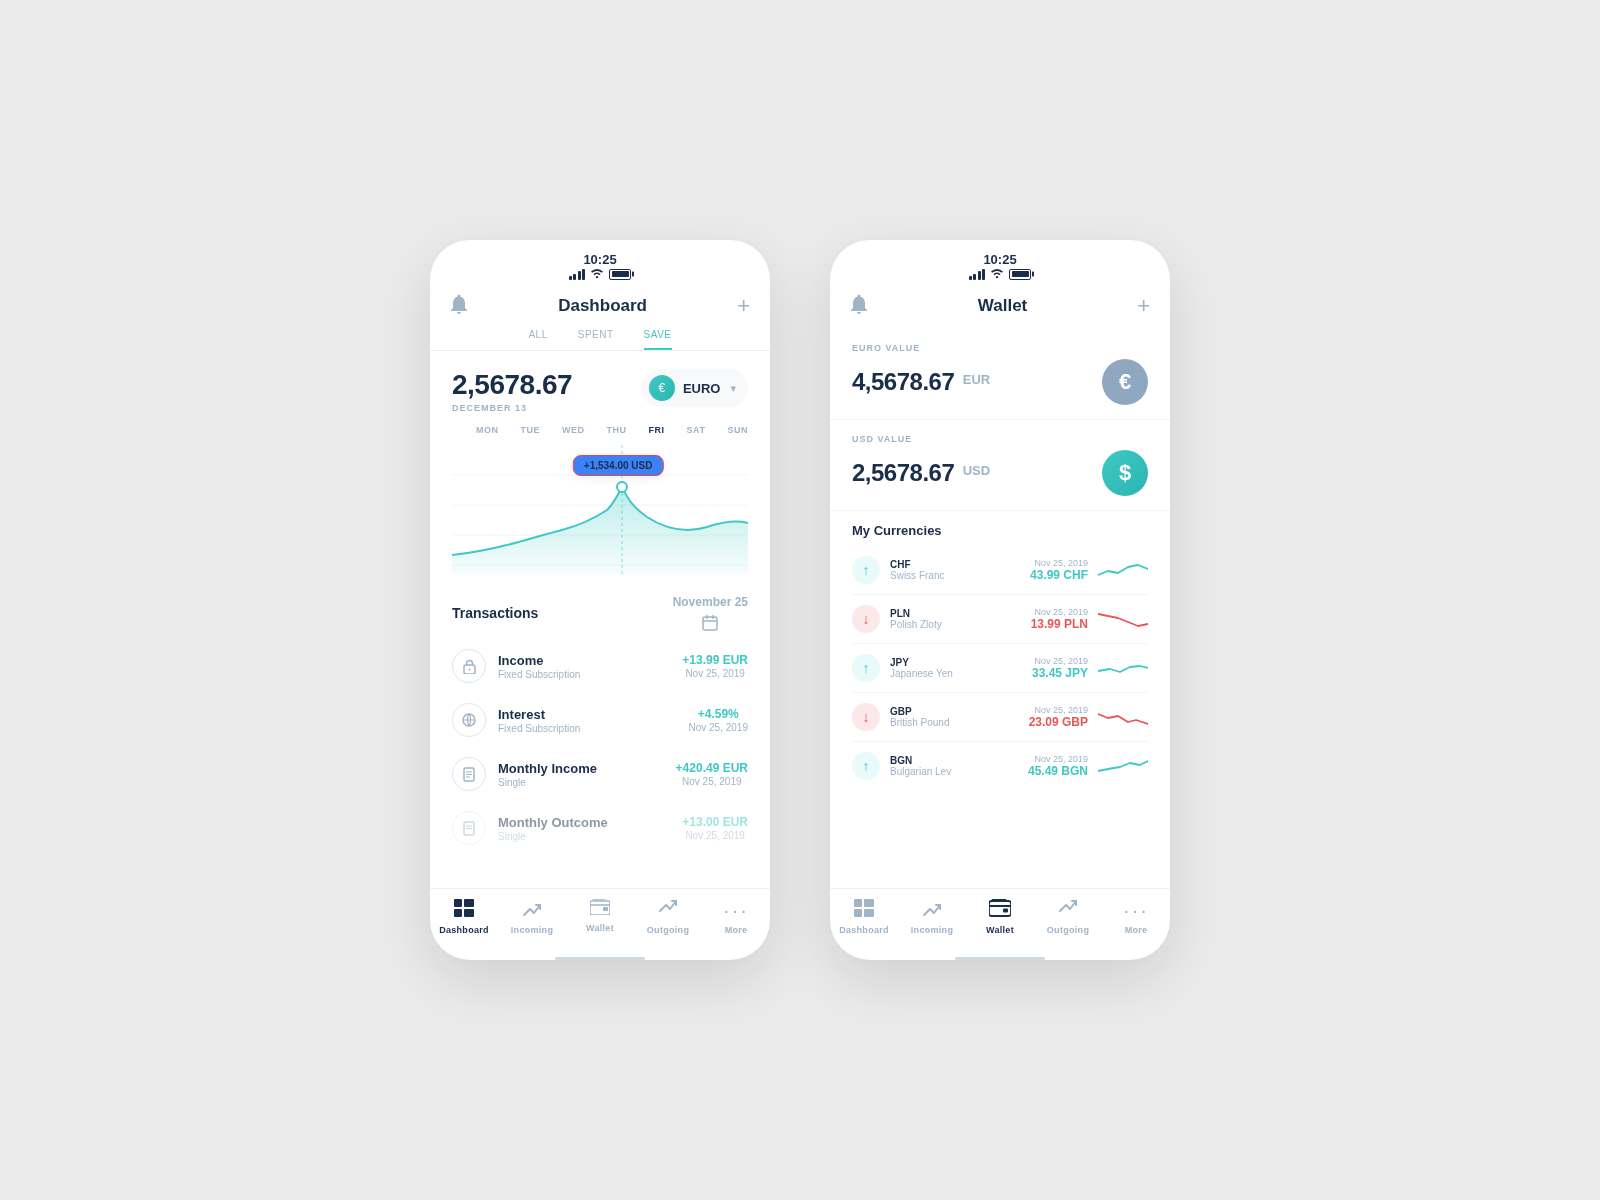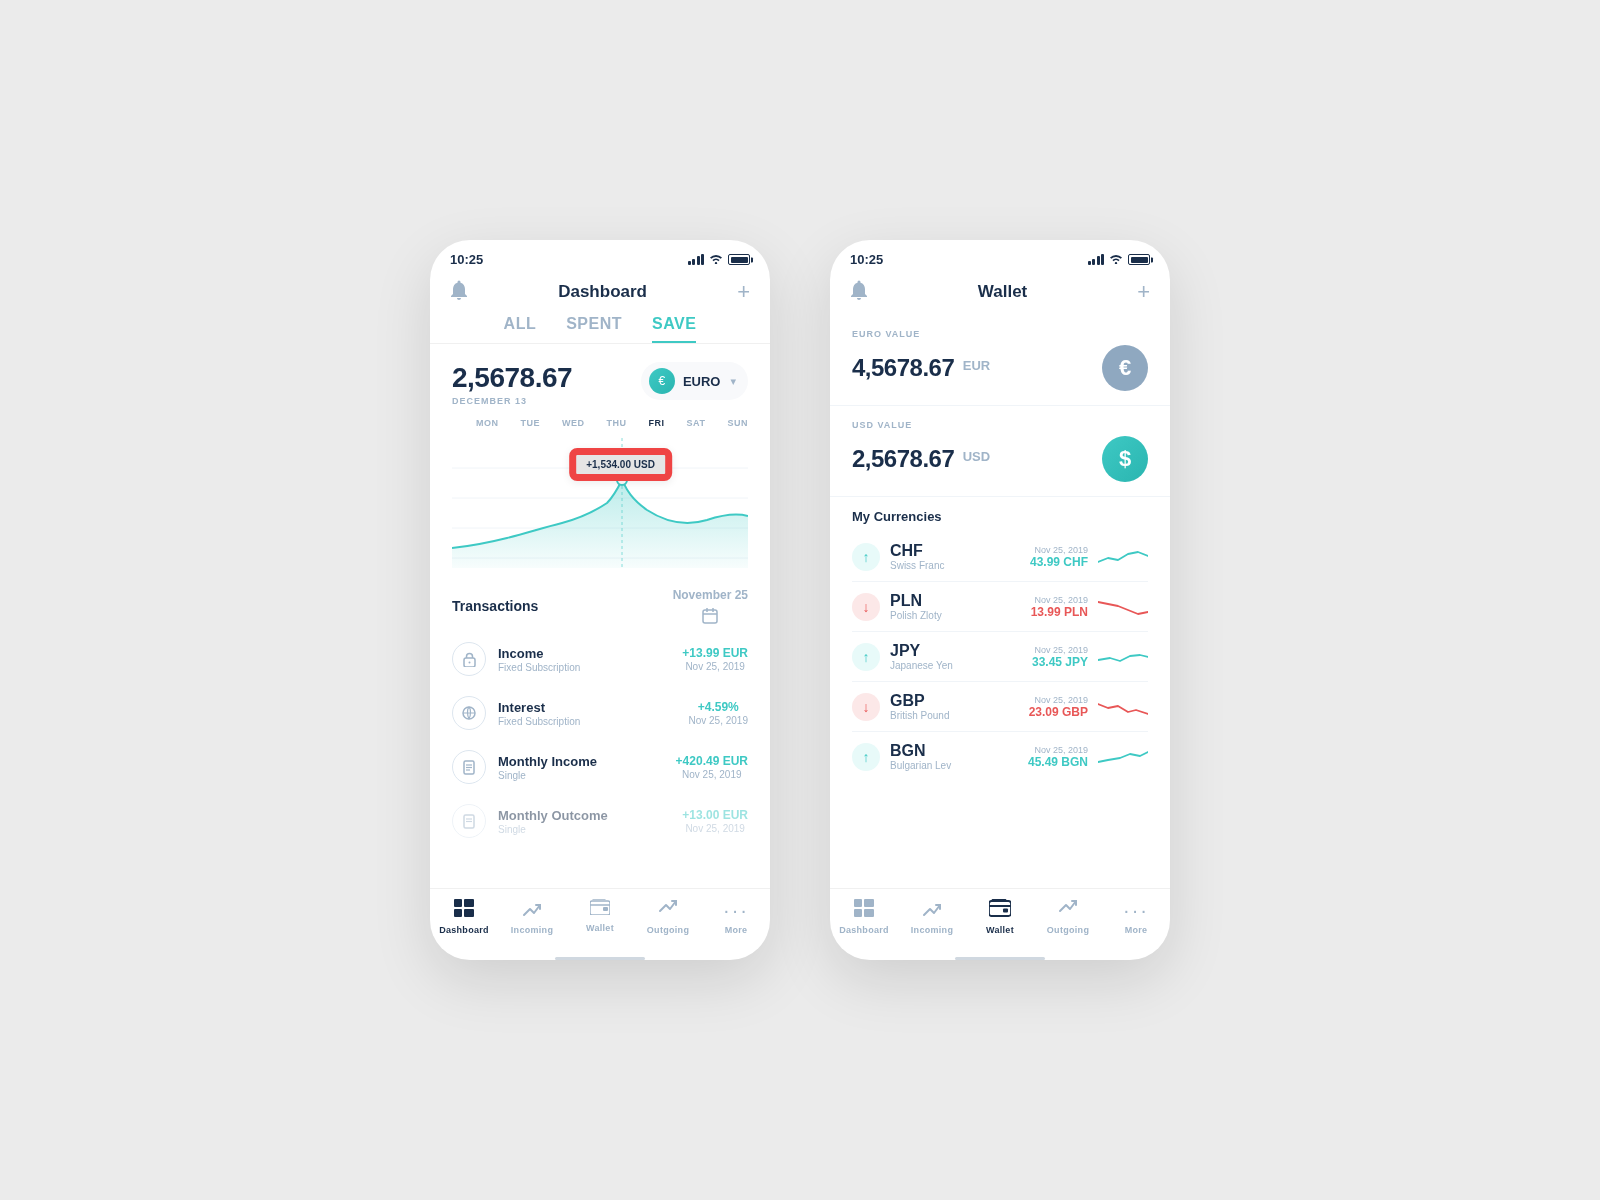--- a/index.html
+++ b/index.html
@@ -28,20 +28,21 @@
 
     
     .status-bar {
       display: flex;
       justify-content: space-between;
       align-items: center;
       padding: 12px 20px 6px;
       font-size: 13px;
       font-weight: 600;
       color: #1a2e4a;
+      flex-direction: column;
     }
     .status-icons {
       display: flex;
       align-items: center;
       gap: 5px;
     }
     .signal-bars { display: flex; align-items: flex-end; gap: 1.5px; }
     .signal-bars span {
       background: #1a2e4a;
       width: 3px;
@@ -88,22 +89,22 @@
 
     
     .tabs {
       display: flex;
       justify-content: center;
       gap: 30px;
       padding: 0 20px 0;
       border-bottom: 1px solid #f0f0f0;
     }
     .tab {
-      font-size: 16px;
-      font-weight: 700;
+      font-size: 10px;
+      font-weight: 400;
       color: #a0b4c8;
       padding-bottom: 8px;
       cursor: pointer;
       letter-spacing: 0.5px;
       text-transform: uppercase;
       border-bottom: 2px solid transparent;
       text-align: center;
     }
     .tab.active {
       color: #3ec9c4;
@@ -170,22 +171,22 @@
       margin-bottom: 10px;
       padding-left: 24px;
     }
     .chart-days span.active { color: #1a2e4a; font-weight: 700; }
     .chart-svg-wrap { position: relative; }
     .tooltip-box {
       position: absolute;
       top: 10px;
       left: 50%;
       transform: translateX(-30%);
-      background: #e5e5e5;
-      border: 7px solid #ef4444;
+      background: #3b82f6;
+      border: 1px solid #ef4444;
       border-radius: 8px;
       padding: 4px 10px;
       font-size: 10px;
       font-weight: 700;
       color: #1a2e4a;
       box-shadow: 0 2px 8px rgba(0,0,0,0.08);
       white-space: nowrap;
     }
 
     
@@ -316,21 +317,21 @@
     .curr-arrow {
       width: 28px; height: 28px;
       border-radius: 50%;
       display: flex; align-items: center; justify-content: center;
       font-size: 14px;
       flex-shrink: 0;
     }
     .curr-arrow.up { background: #e8faf9; color: #3ec9c4; }
     .curr-arrow.down { background: #fce8e8; color: #e85757; }
     .curr-info { flex: 1; }
-    .curr-name { font-size: 16px; font-weight: 700; color: #1a2e4a; }
+    .curr-name { font-size: 10px; font-weight: 700; color: #1a2e4a; }
     .curr-sub { font-size: 10px; color: #a0b4c8; }
     .curr-mid { text-align: right; flex: 1; }
     .curr-date { font-size: 9px; color: #a0b4c8; }
     .curr-value { font-size: 12px; font-weight: 700; }
     .curr-value.green { color: #3ec9c4; }
     .curr-value.red { color: #e85757; }
     .mini-chart { width: 50px; height: 26px; }
   </style>
 </head>
 <body>

